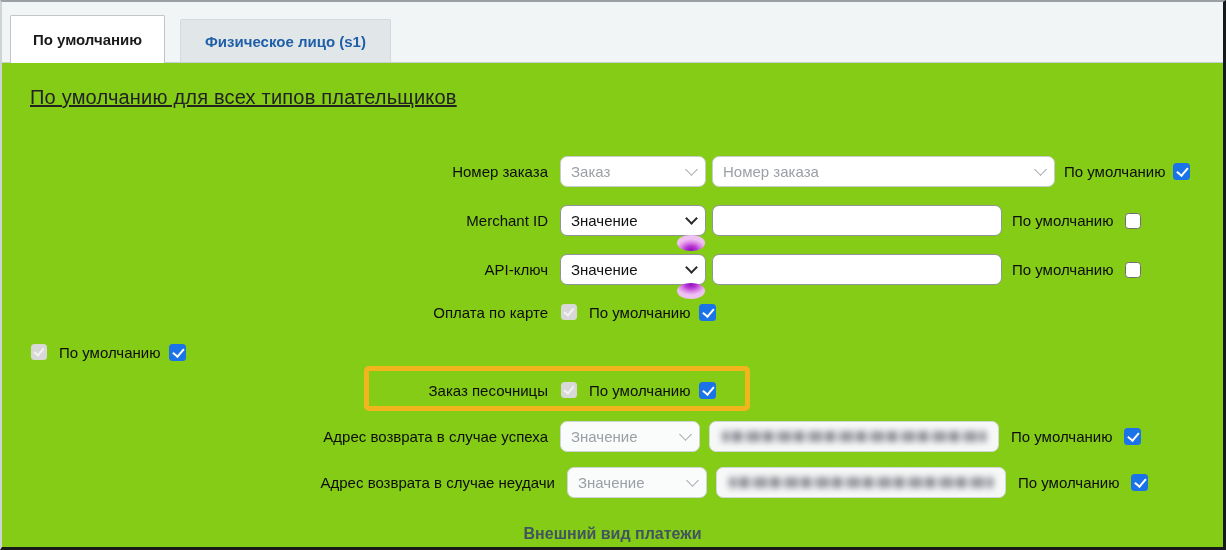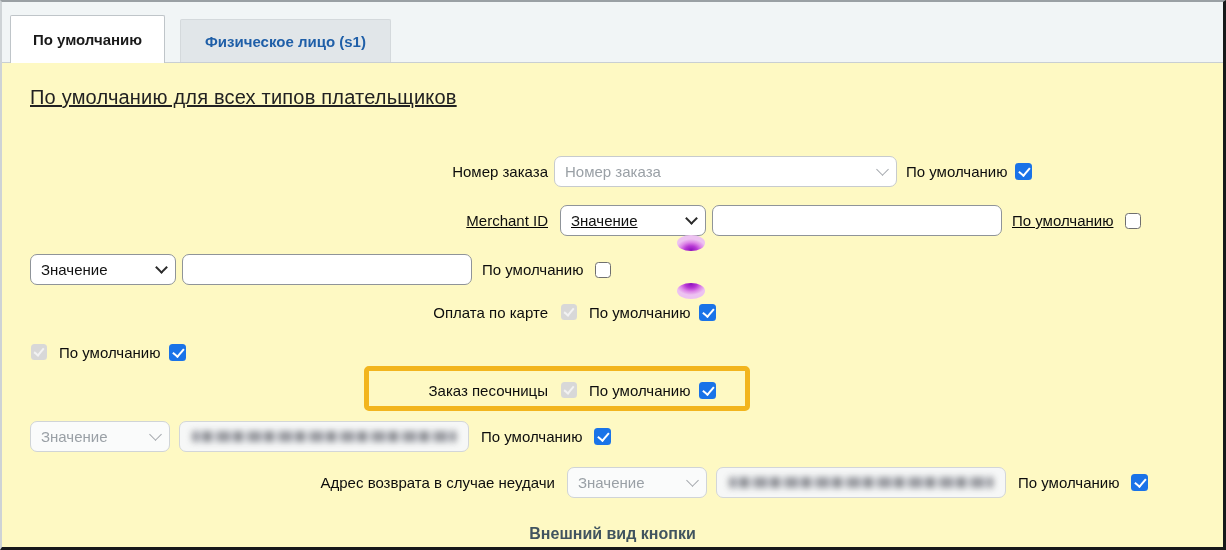--- a/index.html
+++ b/index.html
@@ -1,20 +1,20 @@
 <!DOCTYPE html>
 <html><head>
 <meta charset="utf-8">
 <style>
   * { margin:0; padding:0; box-sizing:border-box; }
   html,body { background:#fff; }
   body { font-family:"Liberation Sans", sans-serif; }
 
   .frame {
-    position:relative; width:1226px; height:550px; background:#fef9c3; overflow:hidden;
+    position:relative; width:1226px; height:550px; background:#84cc16; overflow:hidden;
     border-top:2px solid #9aa0a4; border-left:2px solid #ced3d6;
     border-right:3px solid #17191a; border-bottom:3px solid #17191a;
   }
 
   
   .tabstrip { position:absolute; left:0; top:0; width:100%; height:61px;
     background:#f1f5f6; border-bottom:1px solid #c9cfd3; }
   .tab { position:absolute; display:flex; align-items:center; justify-content:center;
     font-size:15px; font-weight:bold; cursor:default; }
   .tab.active { left:8px; top:13px; width:155px; height:48px; background:#fff;
@@ -93,40 +93,45 @@
 
   <div class="page-heading">По умолчанию для всех типов плательщиков</div>
 
   <div class="hlbox"></div>
 
   <div class="marker mtop"></div>
   <div class="marker mbot"></div>
 
   <div class="row" style="top:154px;">
     <div class="lbl">Номер заказа</div>
+    <div class="select muted w146">
+      <span>Заказ</span>
+      <span class="chev gray"></span>
+    </div>
     <div class="select muted w343" style="margin-left:6px;">
       <span>Номер заказа</span>
       <span class="chev gray"></span>
     </div>
     <span class="deflab" style="margin-left:9px;">По умолчанию</span>
     <span class="cb checked" style="margin-left:8px;"></span>
   </div>
 
-  <div class="row" style="top:203px;text-decoration:underline;">
+  <div class="row" style="top:203px;">
     <div class="lbl">Merchant ID</div>
     <div class="select w146">
       <span>Значение</span>
       <span class="chev"></span>
     </div>
     <input type="text" class="tinput" value="" style="">
     <span class="deflab" style="margin-left:10px;">По умолчанию</span>
     <span class="cb unchecked" style="margin-left:12px;"></span>
   </div>
 
   <div class="row" style="top:252px;">
+    <div class="lbl">API-ключ</div>
     <div class="select w146">
       <span>Значение</span>
       <span class="chev"></span>
     </div>
     <input type="text" class="tinput" value="" style="">
     <span class="deflab" style="margin-left:10px;">По умолчанию</span>
     <span class="cb unchecked" style="margin-left:12px;"></span>
   </div>
 
   <div class="row cbrow" style="top:300px;justify-content:flex-end;">
@@ -143,20 +148,21 @@
   </div>
 
   <div class="row cbrow" style="top:378px;">
     <div class="lbl">Заказ песочницы</div>
     <span class="cb discheck" style="margin-left:13px;"></span>
     <span class="deflab" style="margin-left:12px;">По умолчанию</span>
     <span class="cb checked" style="margin-left:9px;"></span>
   </div>
 
   <div class="row" style="top:419px;">
+    <div class="lbl">Адрес возврата в случае успеха</div>
     <div class="select disabled w140">
       <span>Значение</span>
       <span class="chev gray"></span>
     </div>
     <div class="dinput">
       <span class="redact"></span>
     </div>
     <span class="deflab" style="margin-left:12px;">По умолчанию</span>
     <span class="cb checked" style="margin-left:12px;"></span>
   </div>
@@ -167,15 +173,15 @@
       <span>Значение</span>
       <span class="chev gray"></span>
     </div>
     <div class="dinput">
       <span class="redact"></span>
     </div>
     <span class="deflab" style="margin-left:12px;">По умолчанию</span>
     <span class="cb checked" style="margin-left:12px;"></span>
   </div>
 
-  <div class="footer-heading">Внешний вид кнопки</div>
+  <div class="footer-heading">Внешний вид платежи</div>
 
 </div>
 
 </body></html>

